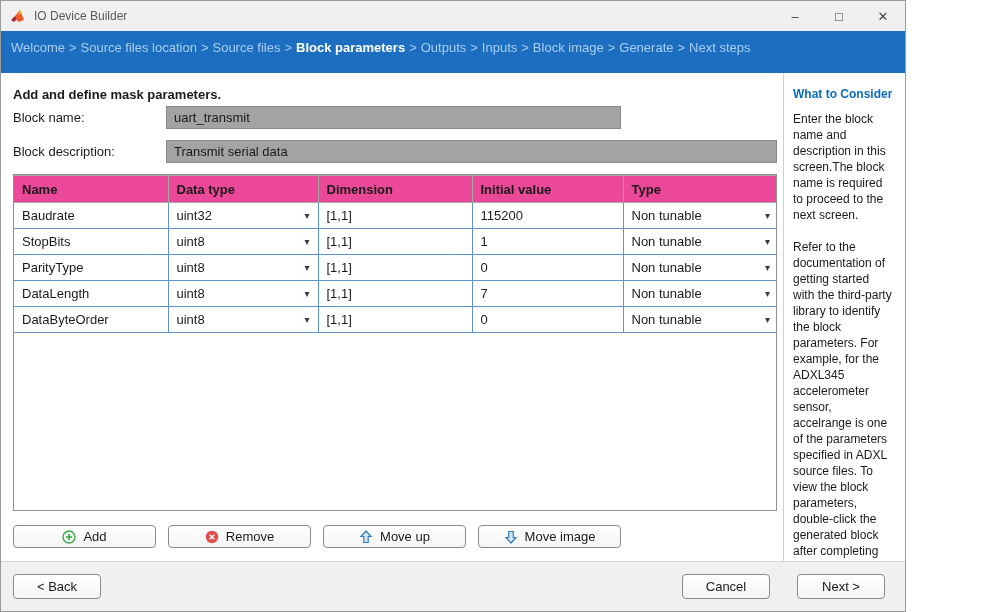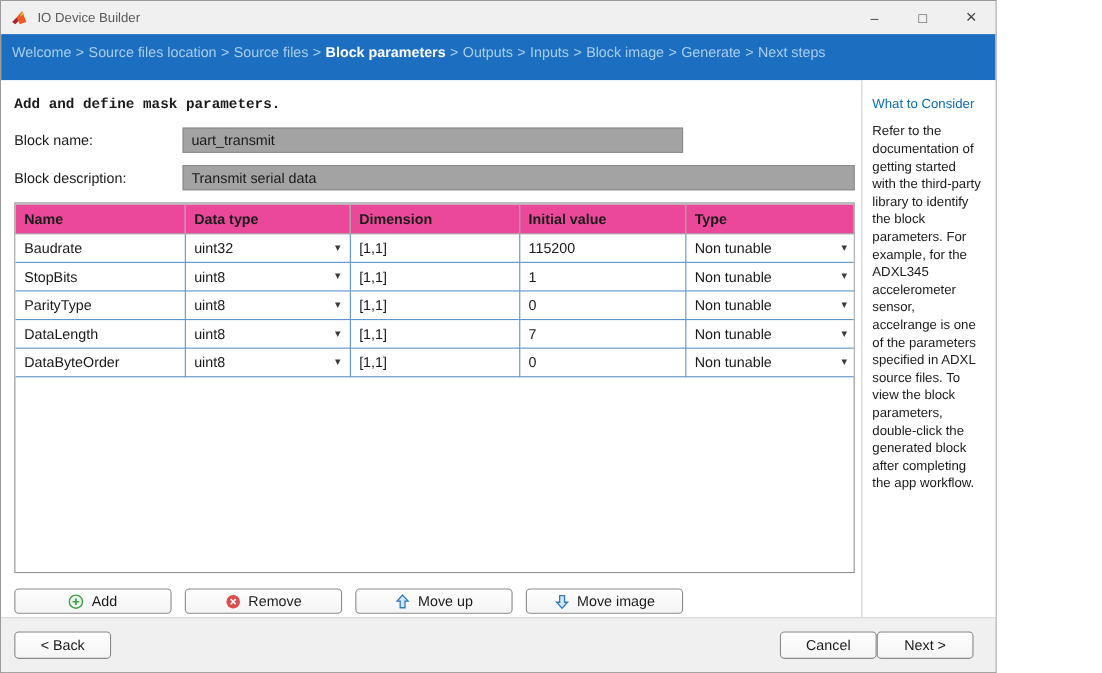--- a/index.html
+++ b/index.html
@@ -46,21 +46,21 @@
     line-height: 17px;
   }
   .crumb { color: #a9cdee; }
   .crumb.active { color: #ffffff; font-weight: bold; }
   .crumb-sep { color: #a9cdee; padding: 0 4px; }
 
   
   .content { flex: 1; display: flex; min-height: 0; background: #fff; }
   .main { width: 782px; flex: 0 0 782px; padding: 14px 6px 0 12px; }
 
-  .instruction { font-weight: bold; font-size: 13px; margin-bottom: 14px; font-family: Liberation Mono, monospace; }
+  .instruction { font-weight: bold; font-size: 13px; margin-bottom: 4px; }
 
   .form-row { display: flex; align-items: center; margin-bottom: 11px; }
   .form-label { width: 153px; flex: 0 0 153px; font-size: 13px; }
   .text-input {
     height: 23px;
     border: 1px solid #8a8a8a;
     padding: 2px 7px;
     font-family: "Liberation Sans", "DejaVu Sans", sans-serif;
     font-size: 13px;
     color: #1a1a1a;
@@ -122,42 +122,42 @@
   }
   .btn-icon { width: 14px; height: 14px; flex: 0 0 14px; }
 
   
   .sidebar {
     flex: 1;
     border-left: 1px solid #cfcfcf;
     padding: 14px 12px 0 9px;
     background: #fff;
   }
-  .sidebar-title { color: #0b6bbd; font-weight: normal; font-size: 12px; margin-bottom: 10px; }
+  .sidebar-title { color: #0b6bbd; font-weight: bold; font-size: 12px; margin-bottom: 10px; }
   .sidebar-para { font-size: 12px; line-height: 16px; color: #1a1a1a; margin-bottom: 16px; }
 
   
   .footer {
     height: 50px; flex: 0 0 50px;
     background: #f0f0f0;
     border-top: 1px solid #d8d8d8;
     display: flex; align-items: center;
     padding: 0 20px 0 12px;
   }
   .footer-btn {
     height: 25px; min-width: 88px;
     border: 1px solid #8a8a8a; border-radius: 4px;
     background: linear-gradient(#ffffff, #f4f4f4);
     font-family: "Liberation Sans", "DejaVu Sans", sans-serif;
     font-size: 13px; color: #1a1a1a;
     display: flex; align-items: center; justify-content: center;
     cursor: default;
   }
   .footer-spacer { flex: 1; }
-  .footer-right { display: flex; }
+  .footer-right { display: flex; gap: 27px; }
 </style>
 </head>
 <body>
 
 <div class="window">
 
   <div class="titlebar">
     <svg class="app-icon" viewBox="0 0 16 16">
       <polygon points="1,12 5,8 8,10 4,14" fill="#a4282d"></polygon>
       <polygon points="5,8 10,2 14,12 8,14" fill="#f05a28"></polygon>
@@ -323,20 +323,21 @@
           <svg class="btn-icon" viewBox="0 0 14 14">
             <path d="M7 13 L2 7.5 H4.8 V1.5 H9.2 V7.5 H12 Z" fill="#d6e8f8" stroke="#2e7bbf" stroke-width="1.2"></path>
           </svg>
           <span>Move image</span>
         </button>
       </div>
     </div>
 
     <div class="sidebar">
       <div class="sidebar-title">What to Consider</div>
+      <p class="sidebar-para">Enter the block name and description in this screen.The block name is required to proceed to the next screen.</p>
       <p class="sidebar-para">Refer to the documentation of getting started with the third-party library to identify the block parameters. For example, for the ADXL345 accelerometer sensor, accelrange is one of the parameters specified in ADXL source files. To view the block parameters, double-click the generated block after completing the app workflow.</p>
     </div>
 
   </div>
 
   <div class="footer">
     <button class="footer-btn">&lt; Back</button>
     <div class="footer-spacer"></div>
     <div class="footer-right">
       <button class="footer-btn">Cancel</button>

